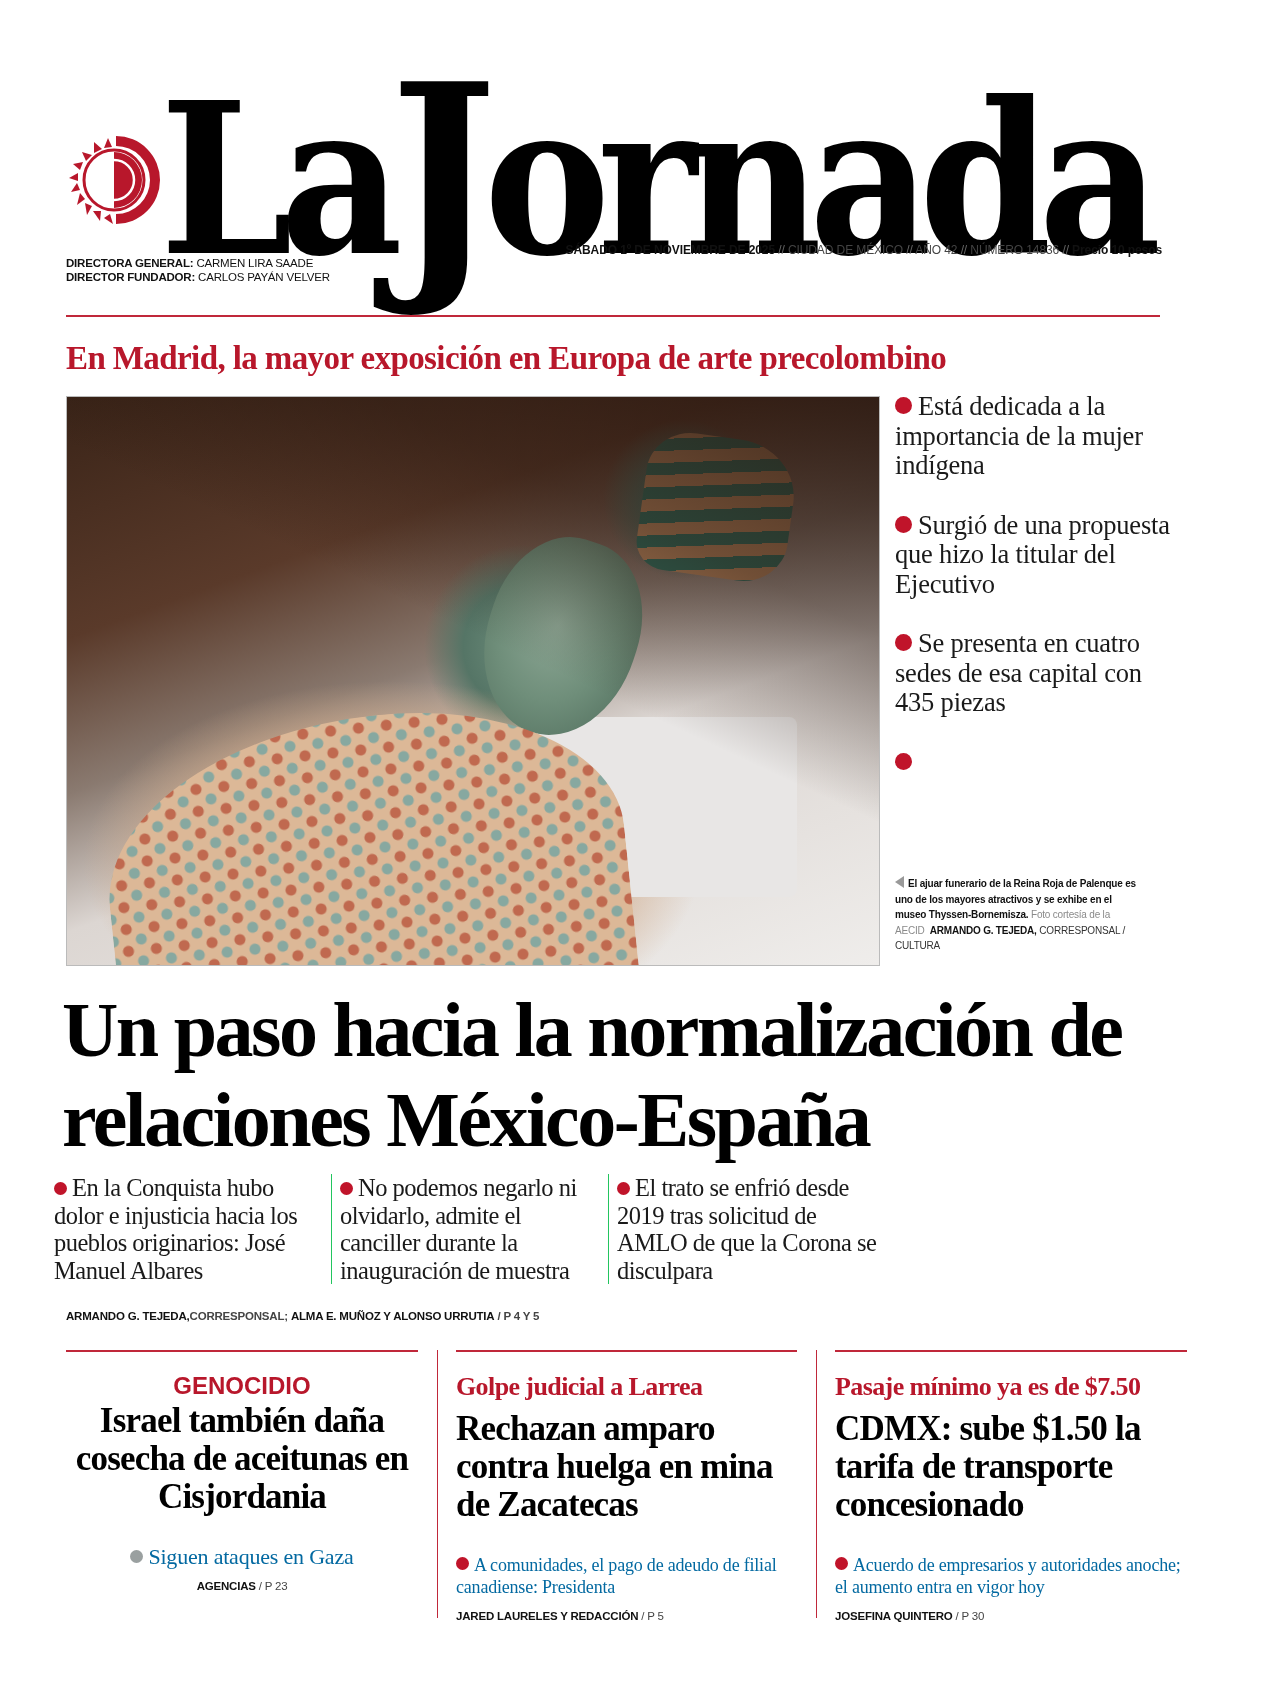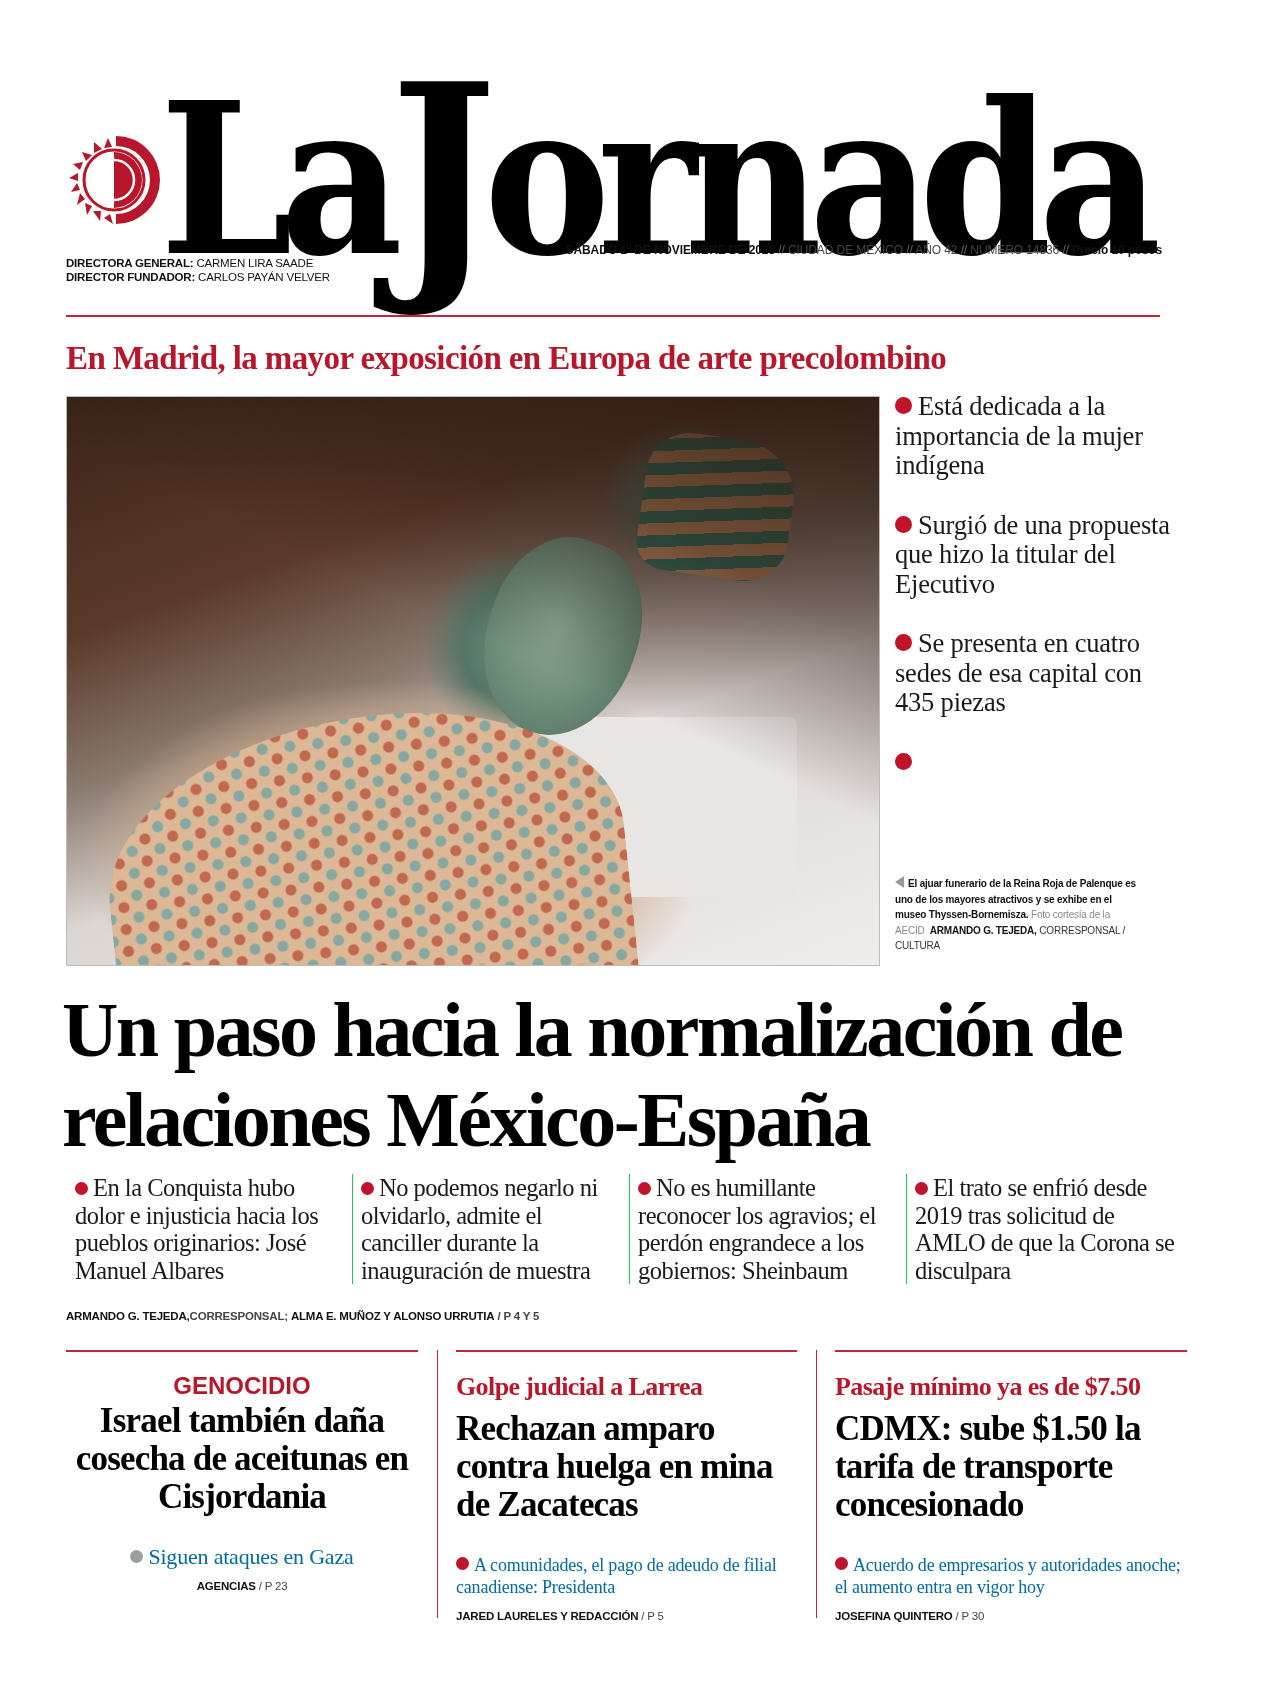--- a/index.html
+++ b/index.html
@@ -85,21 +85,21 @@
   .caption .credit { color: #8a8a8a; font-weight: 400; }
   .caption .author-role { font-weight: 400; color: #333; }
 
   
   .main-headline {
     left: 62px; top: 985px; width: 1140px;
     font-family: "Liberation Serif", "DejaVu Serif", serif;
     font-weight: 700; font-size: 78px; line-height: 90px; color: #000;
     letter-spacing: -2.5px;
   }
-  .main-bullets { left: 75px; top: 1174px; width: 1110px; display: flex; }
+  .main-bullets { left: 54px; top: 1174px; width: 1110px; display: flex; }
   .main-bullet {
     flex: 0 0 277px; padding: 0 8px 0 8px; border-left: 1px solid #22c55e;
     font-size: 24.5px; line-height: 27.5px; color: #1a1a1a; letter-spacing: -0.5px;
   }
   .main-bullet:first-child { border-left: none; padding-left: 0; }
   .main-byline {
     left: 66px; top: 1310px;
     font-family: "Liberation Sans", "DejaVu Sans", sans-serif;
     font-size: 11.5px; color: #111; white-space: nowrap; letter-spacing: -0.2px;
   }
@@ -190,21 +190,20 @@
   <span class="credit">Foto cortesía de la AECID</span>
   &nbsp;<span>ARMANDO G. TEJEDA,</span>
   <span class="author-role">CORRESPONSAL / CULTURA</span>
 </div>
 
 <h1 class="abs main-headline">Un paso hacia la normalización de relaciones México-España</h1>
 
 <div class="abs main-bullets">
   <div class="main-bullet"><span class="dot small"></span><span>En la Conquista hubo dolor e injusticia hacia los pueblos originarios: José Manuel Albares</span></div>
   <div class="main-bullet"><span class="dot small"></span><span>No podemos negarlo ni olvidarlo, admite el canciller durante la inauguración de muestra</span></div>
-  <div class="main-bullet"><span class="dot small"></span><span>No es humillante reconocer los agravios; el perdón engrandece a los gobiernos: Sheinbaum</span></div>
   <div class="main-bullet"><span class="dot small"></span><span>El trato se enfrió desde 2019 tras solicitud de AMLO de que la Corona se disculpara</span></div>
 </div>
 
 <div class="abs main-byline">
   <b>ARMANDO G. TEJEDA,</b><span class="lite">CORRESPONSAL;</span>
   <b>ALMA E. MUÑOZ Y ALONSO URRUTIA</b>
   <span class="lite">/ P 4 Y 5</span>
 </div>
 
 <div class="col" style="left:66px; width:352px;">

